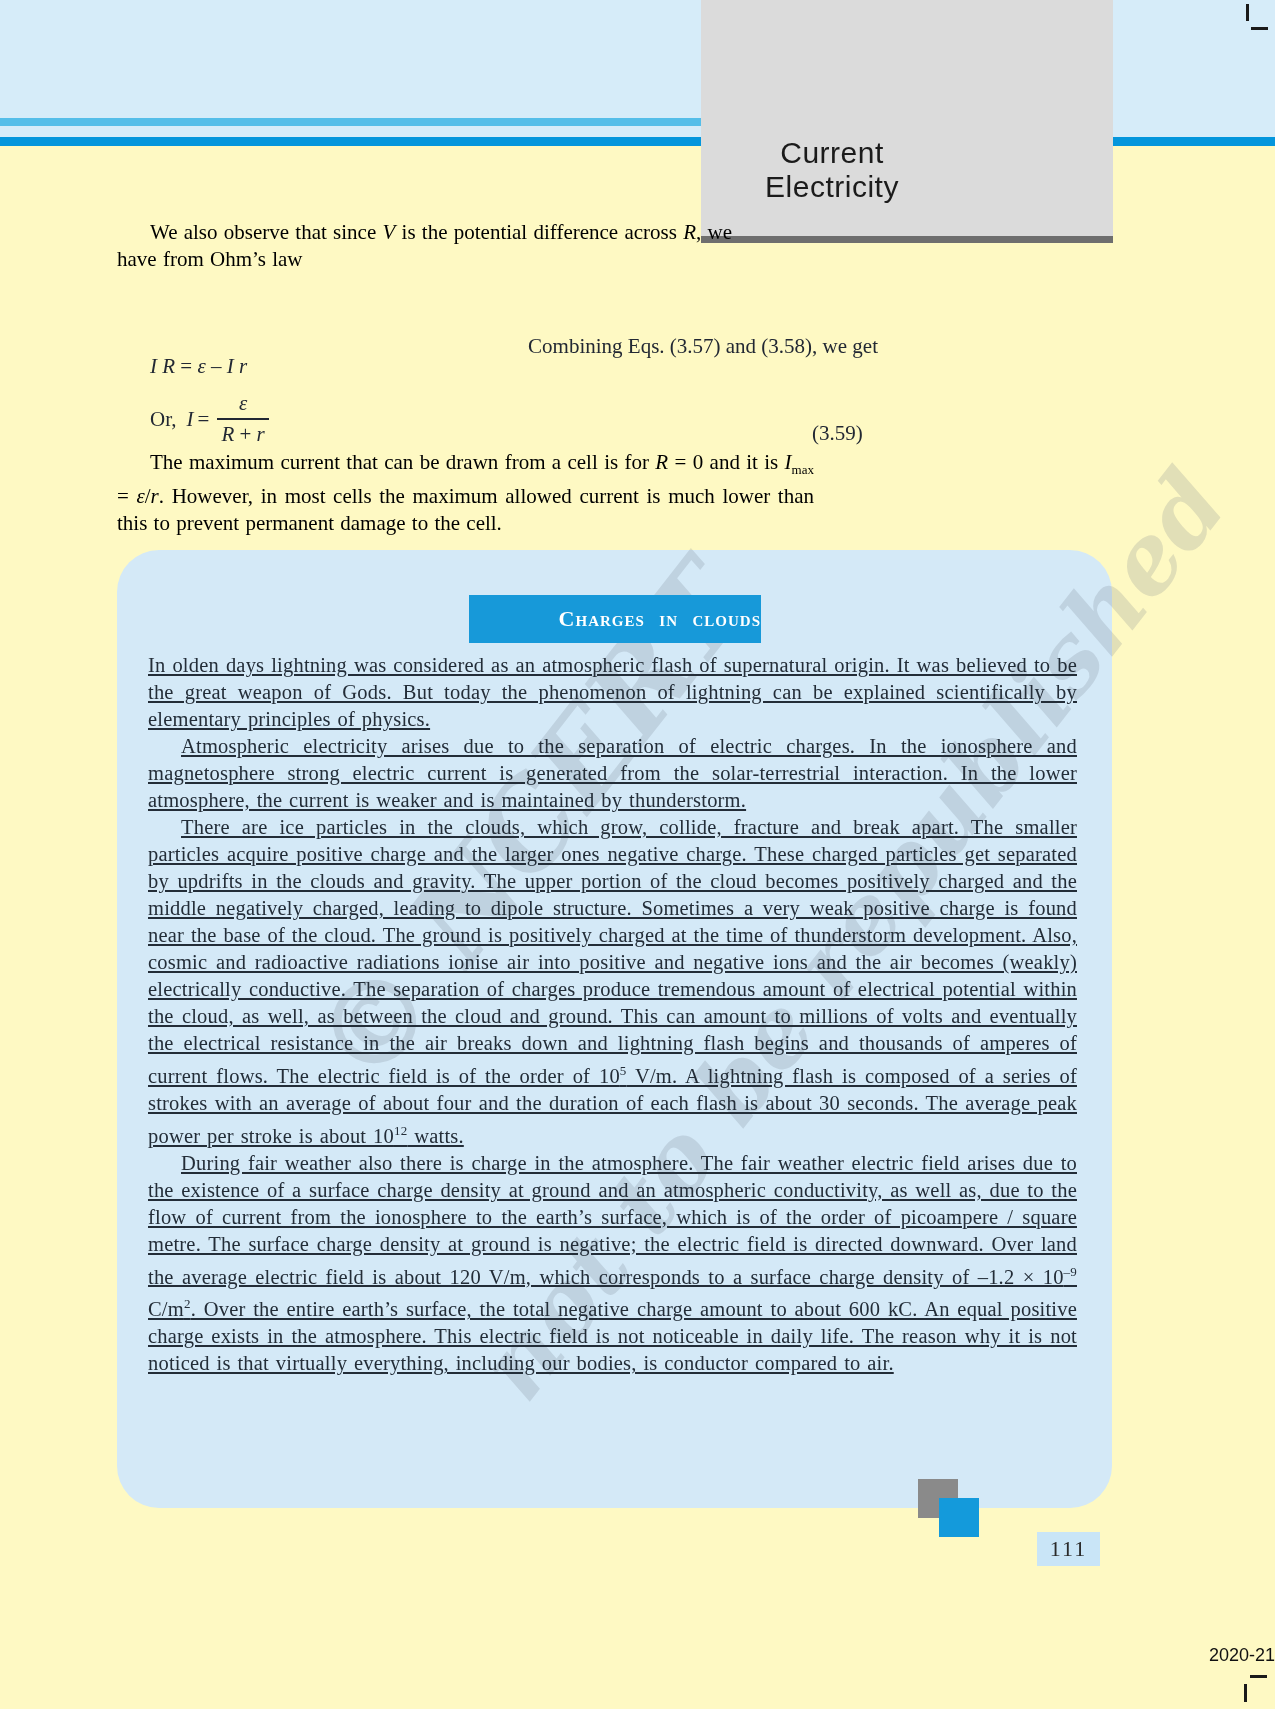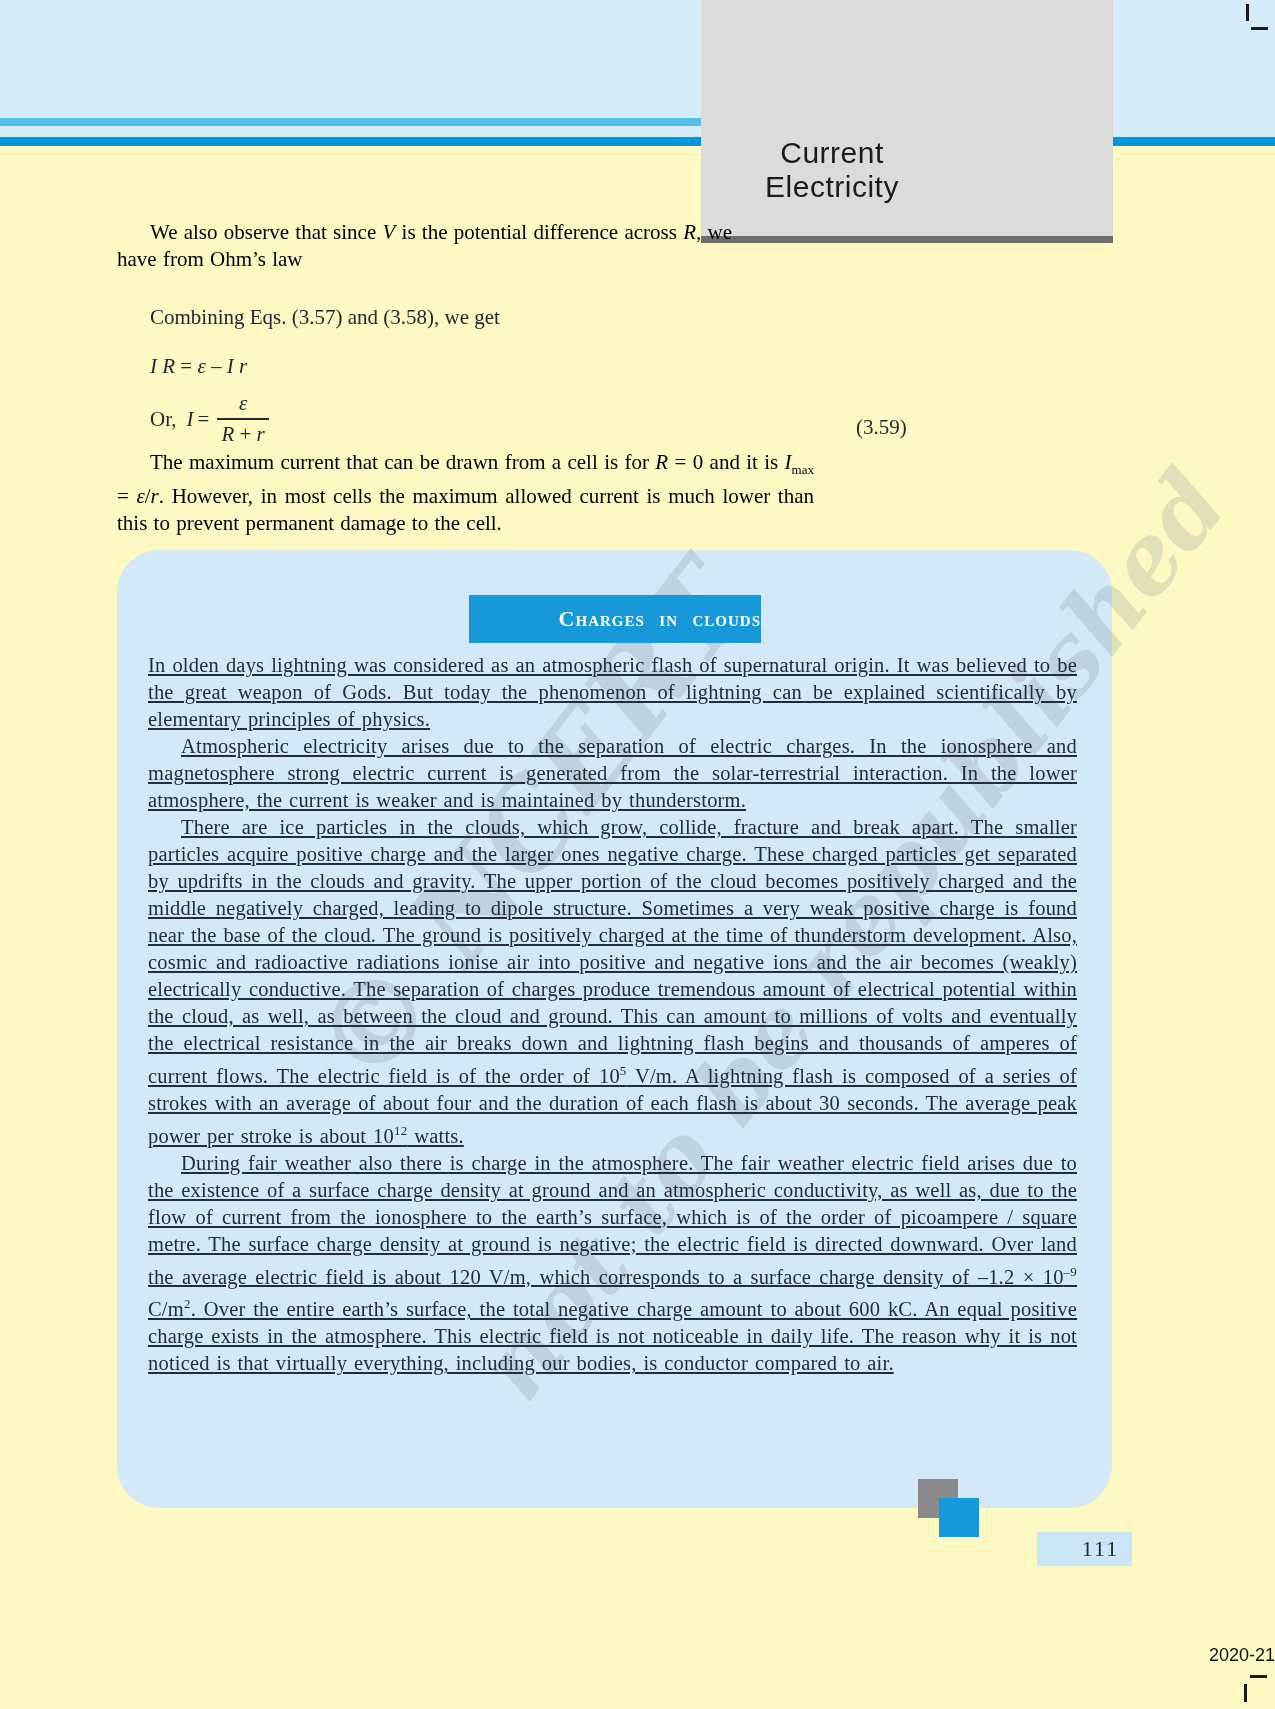--- a/index.html
+++ b/index.html
@@ -56,21 +56,21 @@
   .cloud-content{
     position:absolute;left:148px;top:652px;width:929px;z-index:2;color:#232d38;
     font-size:20.5px;line-height:27px;text-align:justify;word-spacing:1.5px;letter-spacing:0.2px;text-decoration:underline;
   }
   .cloud-content p{margin:0;}
   
   .sq-gray{position:absolute;left:918px;top:1479px;width:40px;height:39px;background:#8A8A8A;z-index:3;}
   .sq-blue{position:absolute;left:939px;top:1498px;width:40px;height:39px;background:#149ADB;z-index:3;}
   .pagenum-box{
     position:absolute;left:1037px;top:1532px;width:63px;height:34px;background:#C9E5F7;z-index:2;
-    text-align:center;font-size:22px;line-height:34px;color:#2a2a2a;letter-spacing:2px;padding-left:32px;
+    text-align:center;font-size:22px;line-height:34px;color:#2a2a2a;letter-spacing:2px;
   }
   .footer-year{
     position:absolute;left:0;top:1645px;width:1275px;text-align:right;z-index:2;
     font-family:"Liberation Sans", sans-serif;font-size:18px;color:#111111;
   }
   i{font-style:italic;}
 </style>
 </head>
 <body>
 
@@ -93,41 +93,41 @@
   <div class="mark" style="left:1251px;top:27px;width:17px;height:3px;"></div>
   <div class="mark" style="left:1250px;top:1675px;width:17px;height:3px;"></div>
   <div class="mark" style="left:1244px;top:1684px;width:3px;height:18px;"></div>
 
   <div class="wm wm1">© NCERT</div>
   <div class="wm wm2">not to be republished</div>
 
   <p class="para indent" style="top:219px;"><span>We also observe that since </span><i>V</i><span> is the potential difference across </span><i>R</i><span>, we</span><br><span>have from Ohm’s law</span></p>
 
 
-  <div class="eqrow" style="top:305px;">
+  <div class="eqrow" style="top:334px;text-align:right;">
     <span class="eq">Combining Eqs. (3.57) and (3.58), we get</span>
   </div>
 
   <div class="eqrow" style="top:354px;">
     <span class="eq"><i>I</i><span> </span><i>R</i><span>  =  </span><i>ε</i><span> – </span><i>I</i><span> </span><i>r</i></span>
   </div>
 
   <div class="eqrow" style="top:391px;height:84px;">
     <span class="frac-wrap">
       <span>Or,</span>
       <span style="width:10px;"></span>
       <i>I</i>
       <span style="width:4px;"></span>
       <span>=</span>
       <span class="frac">
         <span class="num"><i>ε</i></span>
         <span class="den"><i>R</i><span> + </span><i>r</i></span>
       </span>
     </span>
-    <span class="eqnum" style="top:24px;margin-left:44px;">(3.59)</span>
+    <span class="eqnum" style="top:30px;">(3.59)</span>
   </div>
 
   <p class="para indent" style="top:449px;"><span>The maximum current that can be drawn from a cell is for </span><i>R</i><span> = 0 and it is </span><i>I</i><sub class="mx">max</sub><span> = </span><i>ε</i><span>/</span><i>r</i><span>. However, in most cells the maximum allowed current is much lower than this to prevent permanent damage to the cell.</span></p>
 
   <div class="cloud-bg"></div>
   <div class="cloud-heading">Charges in clouds</div>
 
   <div class="cloud-content">
     <p>In olden days lightning was considered as an atmospheric flash of supernatural origin. It was believed to be the great weapon of Gods. But today the phenomenon of lightning can be explained scientifically by elementary principles of physics.</p>
     <p class="indent">Atmospheric electricity arises due to the separation of electric charges. In the ionosphere and magnetosphere strong electric current is generated from the solar-terrestrial interaction. In the lower atmosphere, the current is weaker and is maintained by thunderstorm.</p>

